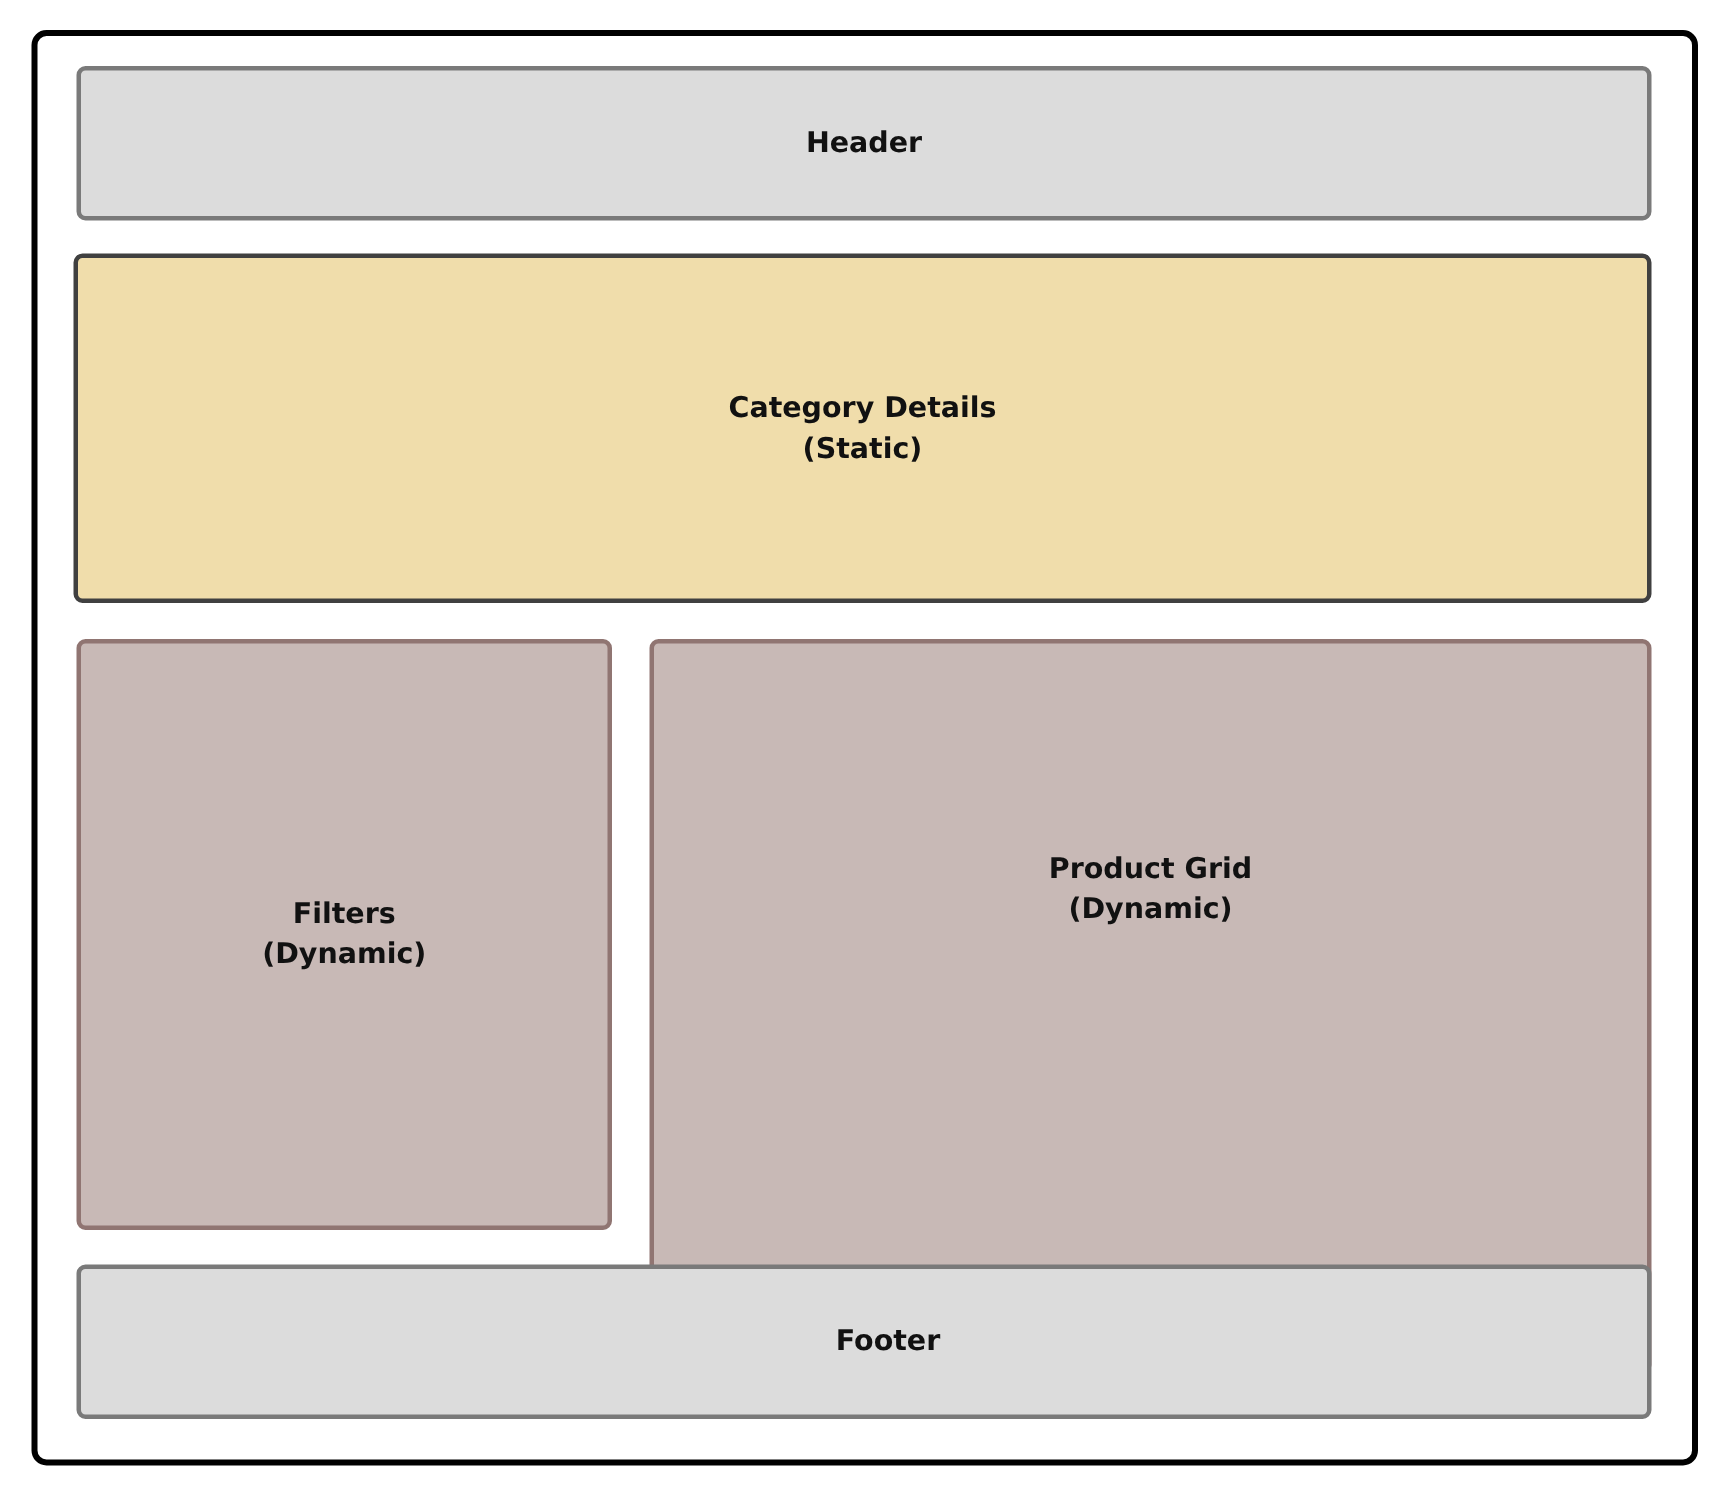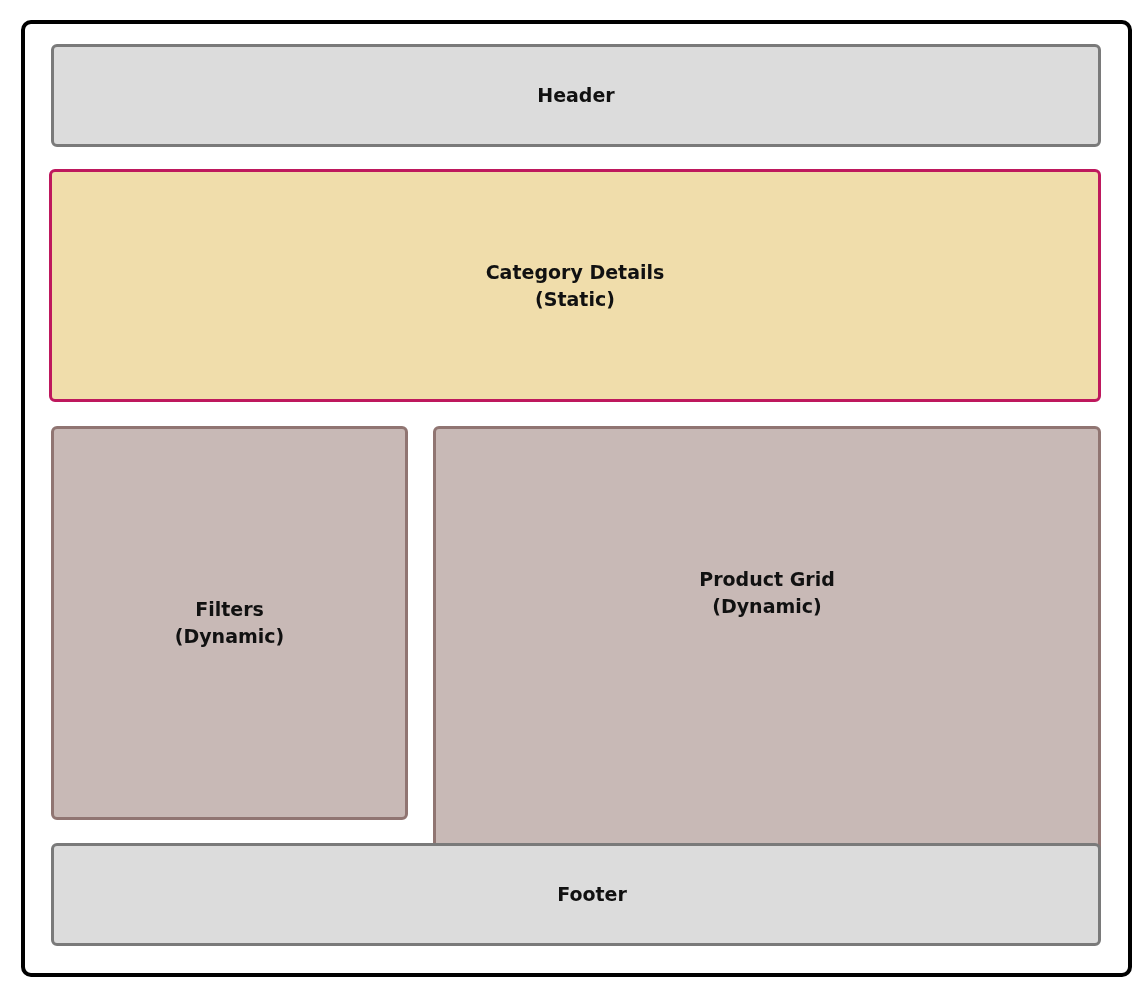--- a/index.html
+++ b/index.html
@@ -5,21 +5,21 @@
     html, body { margin: 0; padding: 0; background: #ffffff; }
     body { width: 1148px; height: 1000px; position: relative; overflow: hidden;
       font-family: "DejaVu Sans", "Liberation Sans", sans-serif; }
     .frame { position: absolute; left: 21px; top: 20px; width: 1103px; height: 949px;
       border: 4px solid #000000; border-radius: 10px; background: #ffffff; }
     .box { position: absolute; box-sizing: border-box; border-radius: 6px;
       display: flex; align-items: center; justify-content: center; text-align: center;
       font-weight: bold; font-size: 19px; line-height: 27px; color: #111111; }
     .box .lbl { white-space: pre-line; }
     .gray { background: #dcdcdc; border: 3px solid #7a7a7a; }
-    .yellow { background: #f0ddab; border: 3px solid #be185d; }
+    .yellow { background: #f0ddab; border: 3px solid #404040; }
     .mauve { background: #c8b9b6; border: 3px solid #907572; }
   </style>
 </head>
 <body>
 
 <div class="frame"></div>
 
 <div class="box gray" style="left:51px; top:44px; width:1050px; height:103px;">
   <span class="lbl">Header</span>
 </div>

